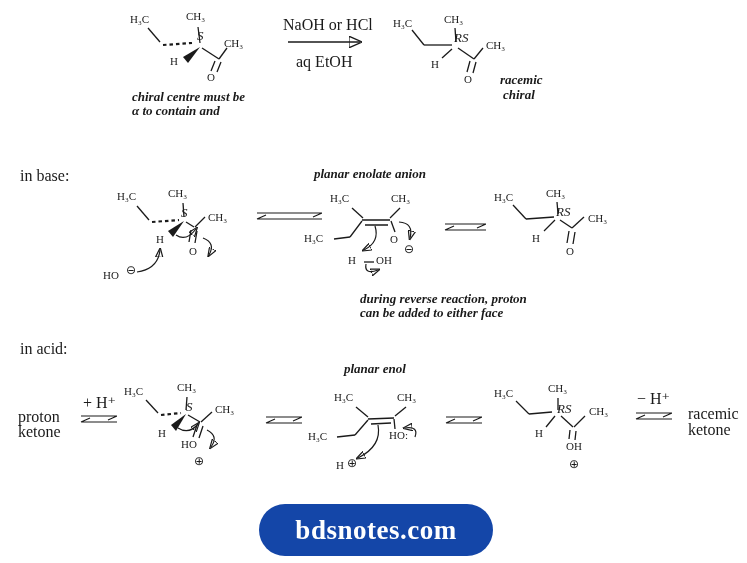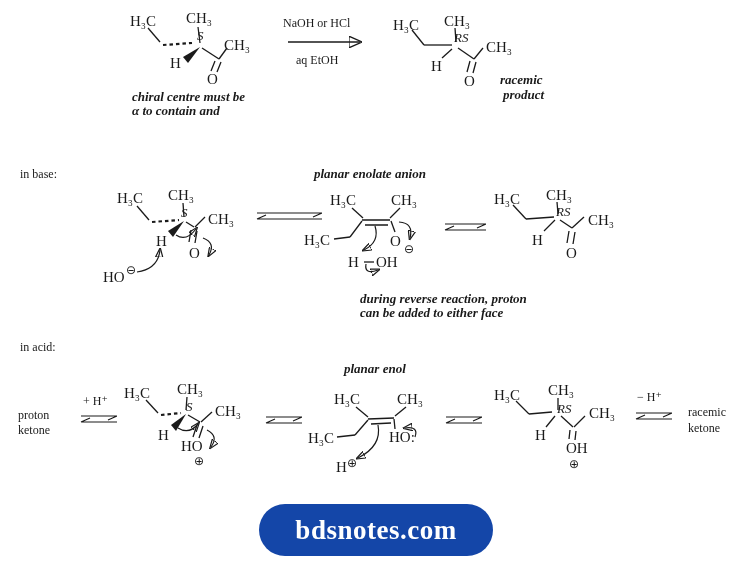--- a/index.html
+++ b/index.html
@@ -1,23 +1,23 @@
 <!DOCTYPE html>
 <html><head>
 <meta charset="utf-8">
 <style>
   html,body{margin:0;padding:0;background:#ffffff;}
   .canvas{
     position:relative;width:747px;height:563px;background:#ffffff;overflow:hidden;
     font-family:"Liberation Serif","DejaVu Serif","DejaVu Sans",serif;color:#1a1a1a;
   }
   .lbl{position:absolute;line-height:1;white-space:nowrap;}
-  .atom{font-size:15px;}
+  .atom{font-size:11px;}
   .stereo{font-size:13px;font-style:italic;}
-  .plain{font-size:12px;}
+  .plain{font-size:16px;}
   .cap{font-size:13px;font-style:italic;font-weight:bold;}
   .charge{font-size:12px;font-family:"DejaVu Sans","DejaVu Serif",sans-serif;}
   svg.bonds{position:absolute;left:0;top:0;}
   svg.bonds path, svg.bonds line{stroke:#1a1a1a;fill:none;}
   .bond{stroke-width:1.3px;}
   .hash{stroke-width:2.2px;stroke-dasharray:3.5 3;}
   .dbl{stroke-width:1.3px;}
   .mech{stroke-width:1.2px;}
   .eq{stroke-width:1.2px;}
   .wedge{fill:#1a1a1a;stroke:none;}
@@ -169,21 +169,21 @@
   <span class="lbl atom" style="left:393px;top:18px">H₃C</span>
   <span class="lbl atom" style="left:444px;top:14px">CH₃</span>
   <span class="lbl stereo" style="left:454px;top:31px">RS</span>
   <span class="lbl atom" style="left:486px;top:40px">CH₃</span>
   <span class="lbl atom" style="left:431px;top:59px">H</span>
   <span class="lbl atom" style="left:464px;top:74px">O</span>
 
   <span class="lbl cap" style="left:132px;top:90px">chiral centre must be</span>
   <span class="lbl cap" style="left:132px;top:104px">α to contain and</span>
   <span class="lbl cap" style="left:500px;top:73px">racemic</span>
-  <span class="lbl cap" style="left:503px;top:88px">product</span>
+  <span class="lbl cap" style="left:503px;top:88px">chiral</span>
 
   <span class="lbl plain" style="left:20px;top:168px">in base:</span>
 
   <span class="lbl atom" style="left:117px;top:191px">H₃C</span>
   <span class="lbl atom" style="left:168px;top:188px">CH₃</span>
   <span class="lbl stereo" style="left:181px;top:206px">S</span>
   <span class="lbl atom" style="left:208px;top:212px">CH₃</span>
   <span class="lbl atom" style="left:156px;top:234px">H</span>
   <span class="lbl atom" style="left:189px;top:246px">O</span>
   <span class="lbl atom" style="left:103px;top:270px">HO</span>

